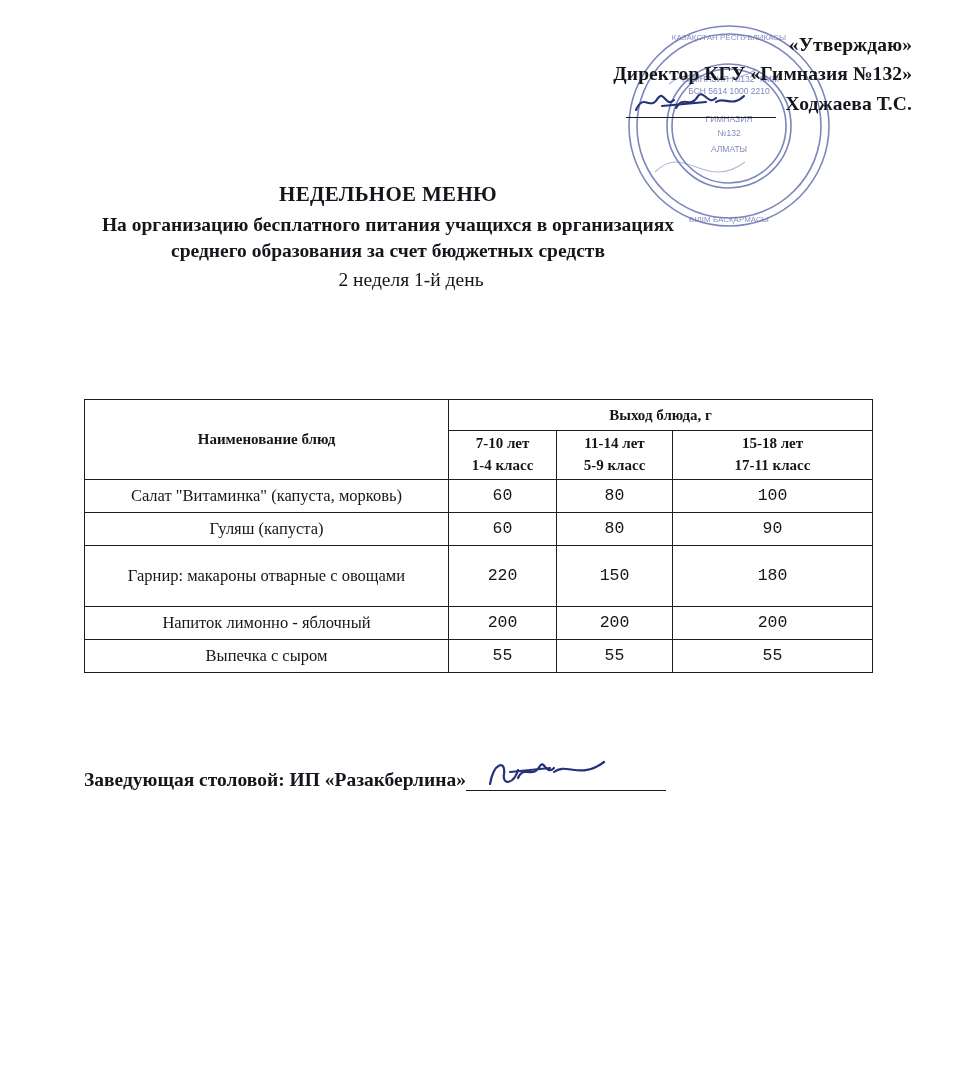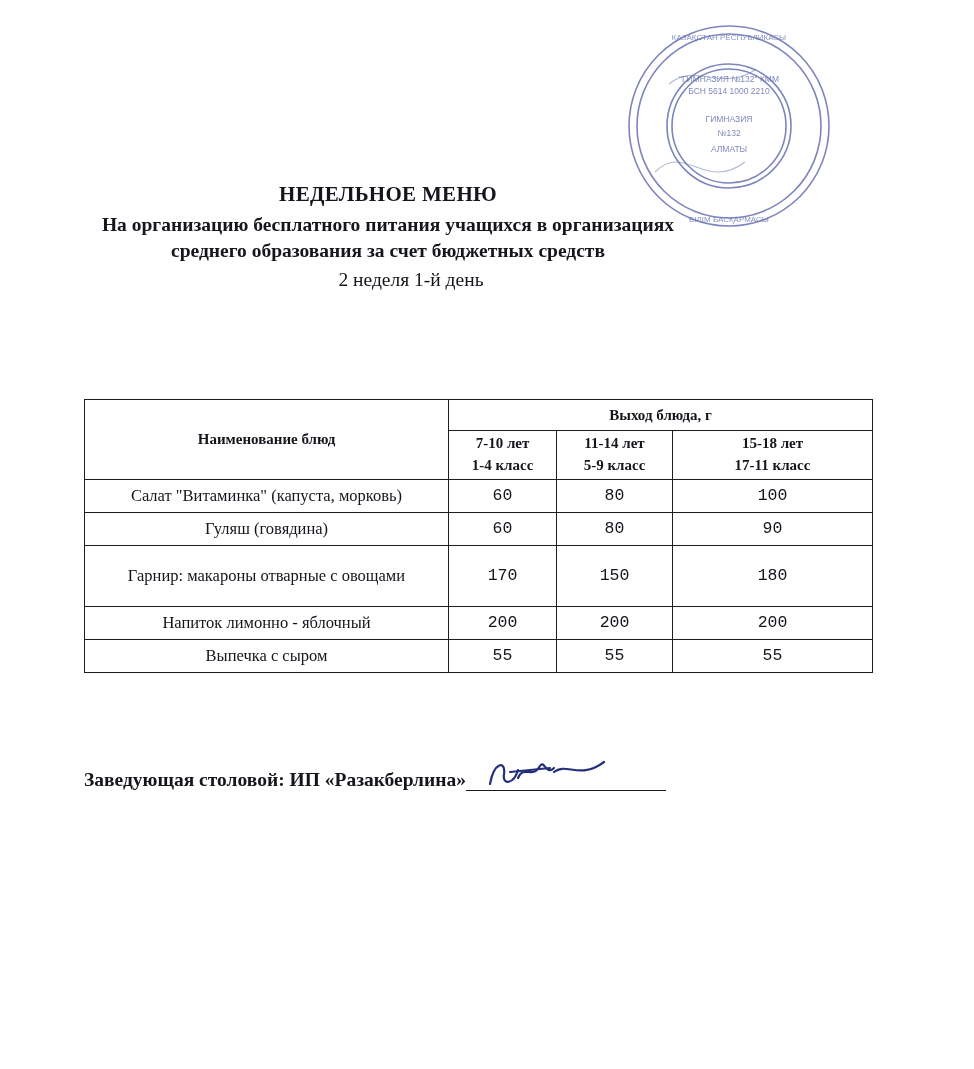--- a/index.html
+++ b/index.html
@@ -207,20 +207,37 @@
         <text x="104" y="114" text-anchor="middle">№132</text>
         <text x="104" y="130" text-anchor="middle">АЛМАТЫ</text>
       </g>
       <g class="ink" stroke-width="1.1" opacity="0.5">
         <path d="M30 150 C60 120 80 170 120 140"></path>
         <path d="M44 62 C70 40 96 70 130 48"></path>
       </g>
     </svg>
   </div>
 
+  <div class="approval">
+    <div class="line">«Утверждаю»</div>
+    <div class="line">Директор КГУ «Гимназия №132»</div>
+    <div class="sign-row">
+      <span class="sign-line">
+        <svg class="sign-scribble" viewBox="0 0 120 26" aria-hidden="true">
+          <g class="ink2" stroke-width="2.1" stroke-linecap="round">
+            <path d="M4 20 C12 2 18 22 26 8 C32 0 34 18 42 10"></path>
+            <path d="M44 18 C52 4 58 20 66 6 C72 -1 76 16 84 8"></path>
+            <path d="M84 12 C92 6 100 18 112 6"></path>
+            <path d="M30 16 L74 12"></path>
+          </g>
+        </svg>
+      </span>
+      <span class="line">Ходжаева Т.С.</span>
+    </div>
+  </div>
 
   <div class="title-block">
     <div class="title-main">НЕДЕЛЬНОЕ МЕНЮ</div>
     <div class="title-sub">На организацию бесплатного питания учащихся в организациях среднего образования за счет бюджетных средств</div>
     <div class="title-day">2 неделя 1-й день</div>
   </div>
 
   <div class="menu-table-wrap">
     <table class="menu">
       <colgroup>
@@ -250,28 +267,28 @@
         </tr>
       </thead>
       <tbody>
         <tr>
           <td class="dish">Салат "Витаминка" (капуста, морковь)</td>
           <td class="val">60</td>
           <td class="val">80</td>
           <td class="val">100</td>
         </tr>
         <tr>
-          <td class="dish">Гуляш (говядина)</td>
+          <td class="dish">Гуляш (капуста)</td>
           <td class="val">60</td>
           <td class="val">80</td>
           <td class="val">90</td>
         </tr>
         <tr class="tall">
           <td class="dish">Гарнир: макароны отварные с овощами</td>
-          <td class="val">170</td>
+          <td class="val">220</td>
           <td class="val">150</td>
           <td class="val">180</td>
         </tr>
         <tr>
           <td class="dish">Напиток лимонно - яблочный</td>
           <td class="val">200</td>
           <td class="val">200</td>
           <td class="val">200</td>
         </tr>
         <tr>

